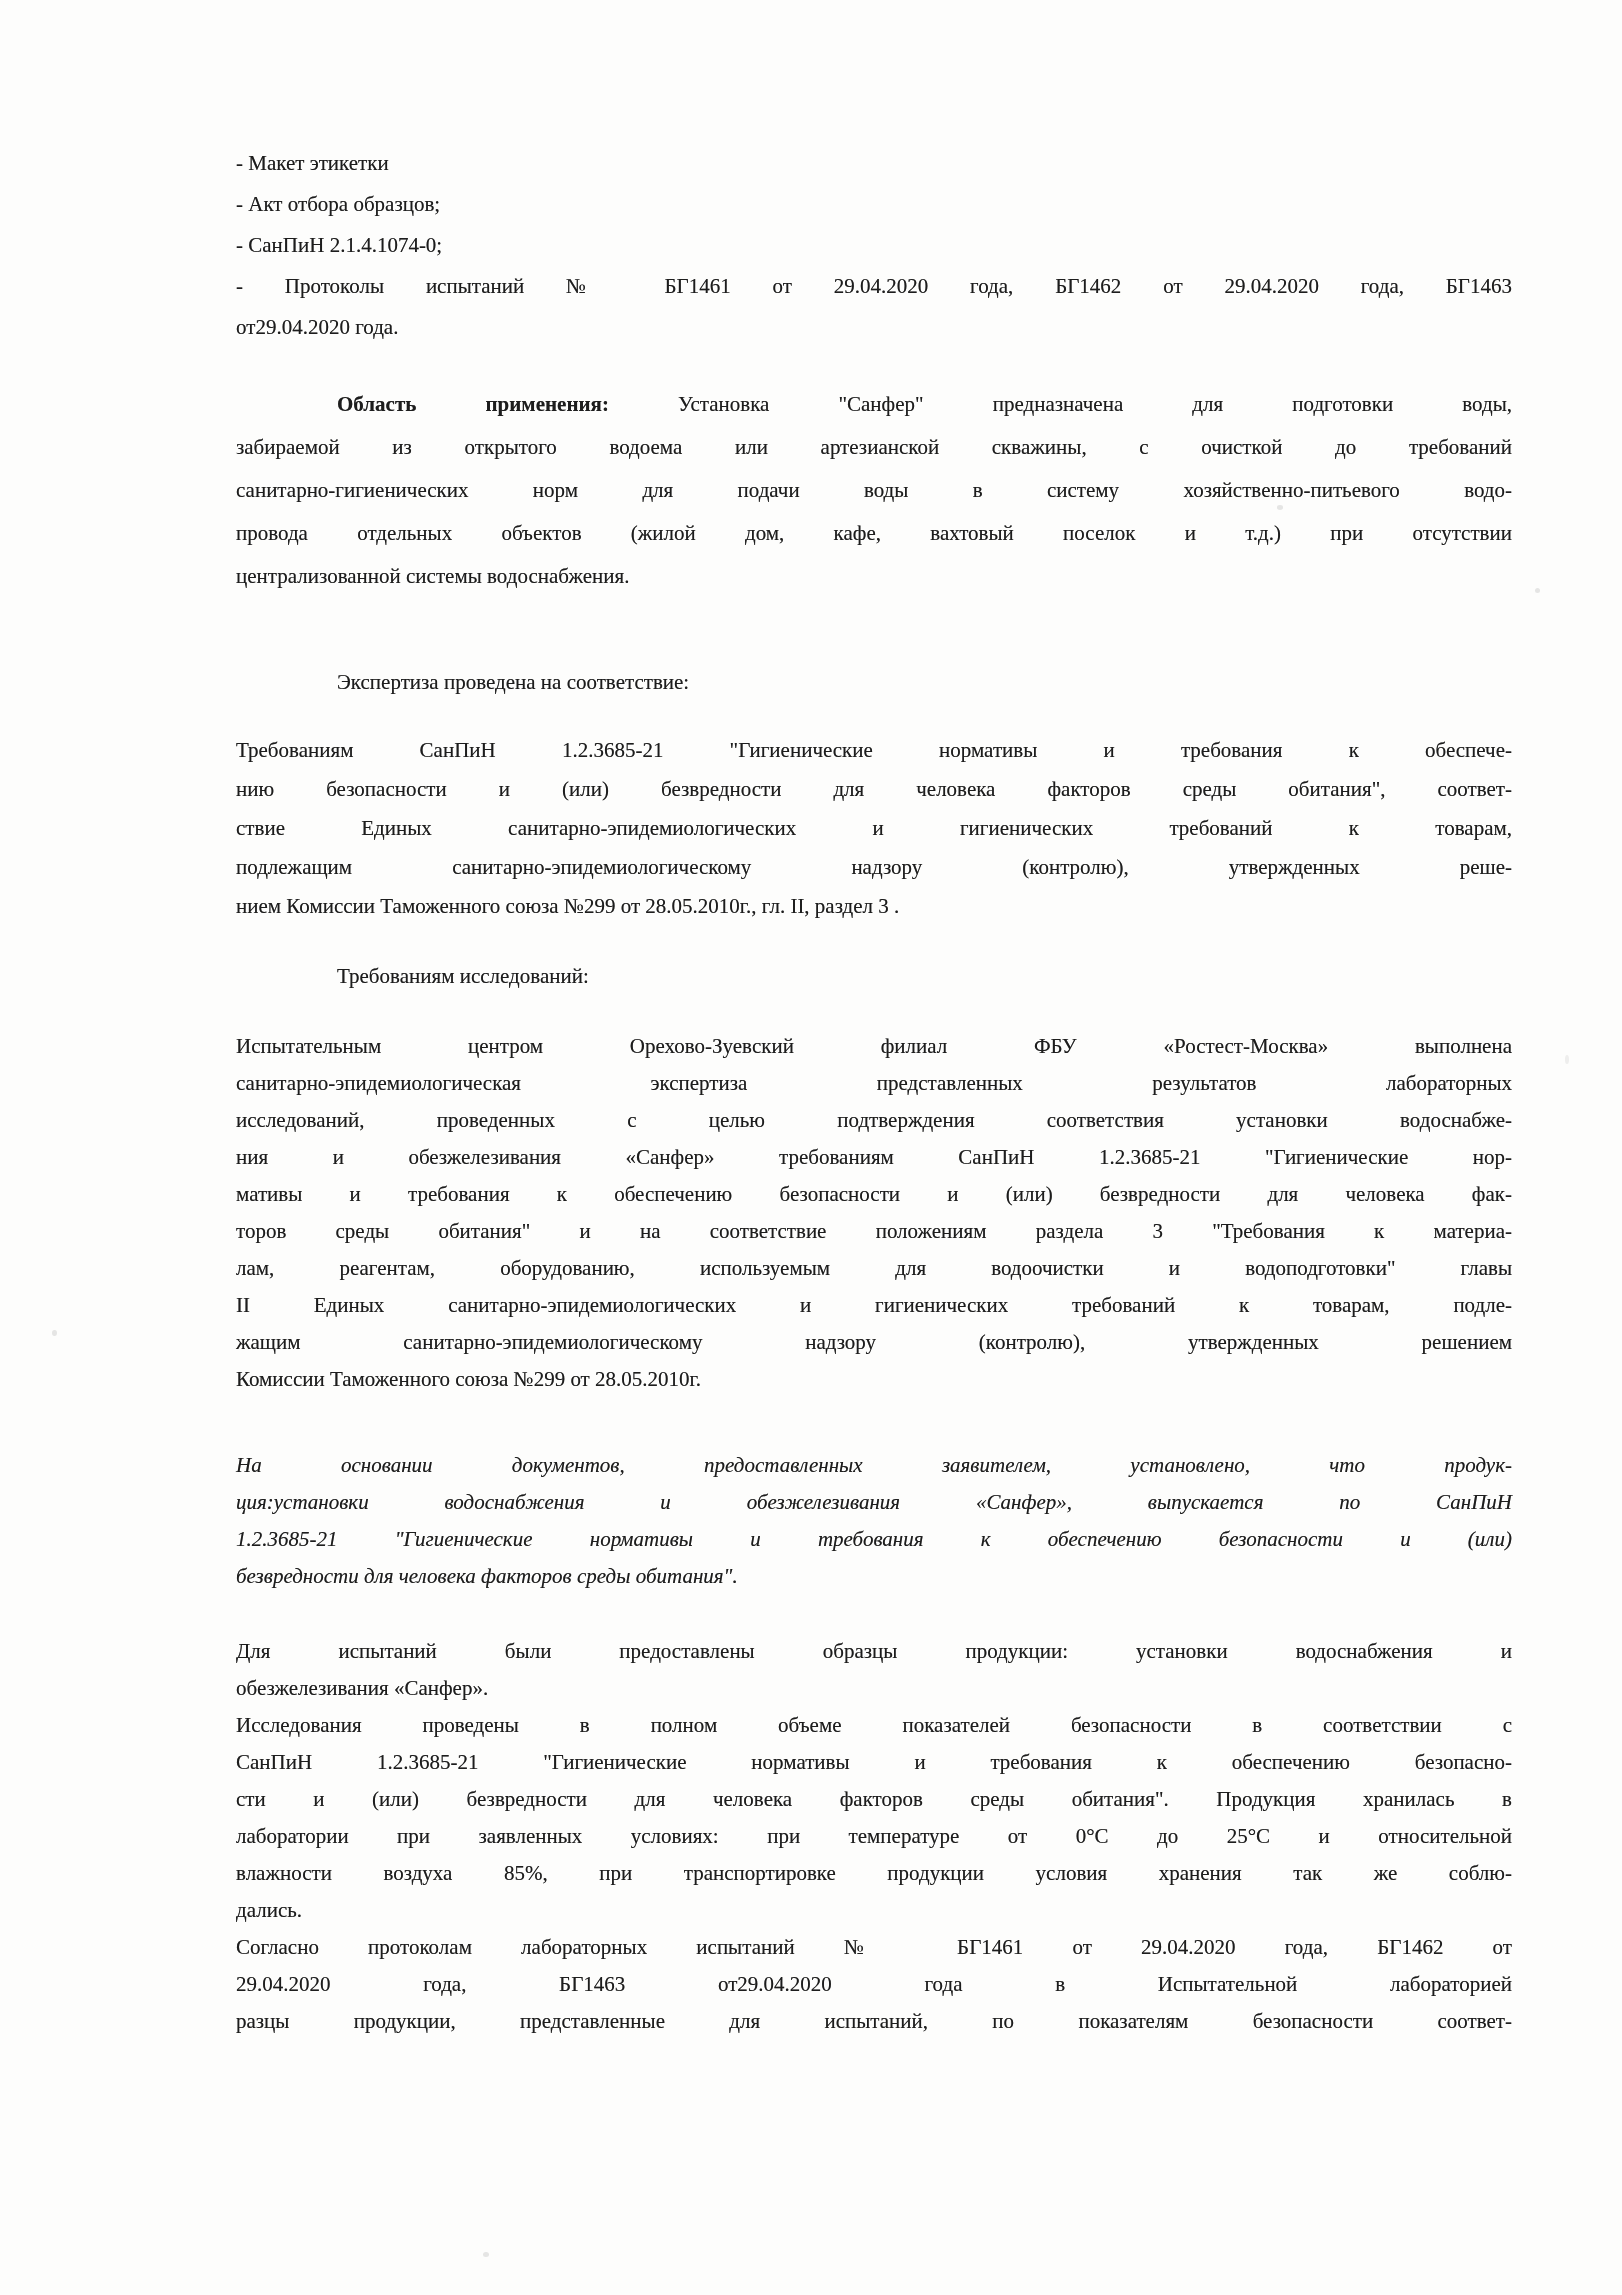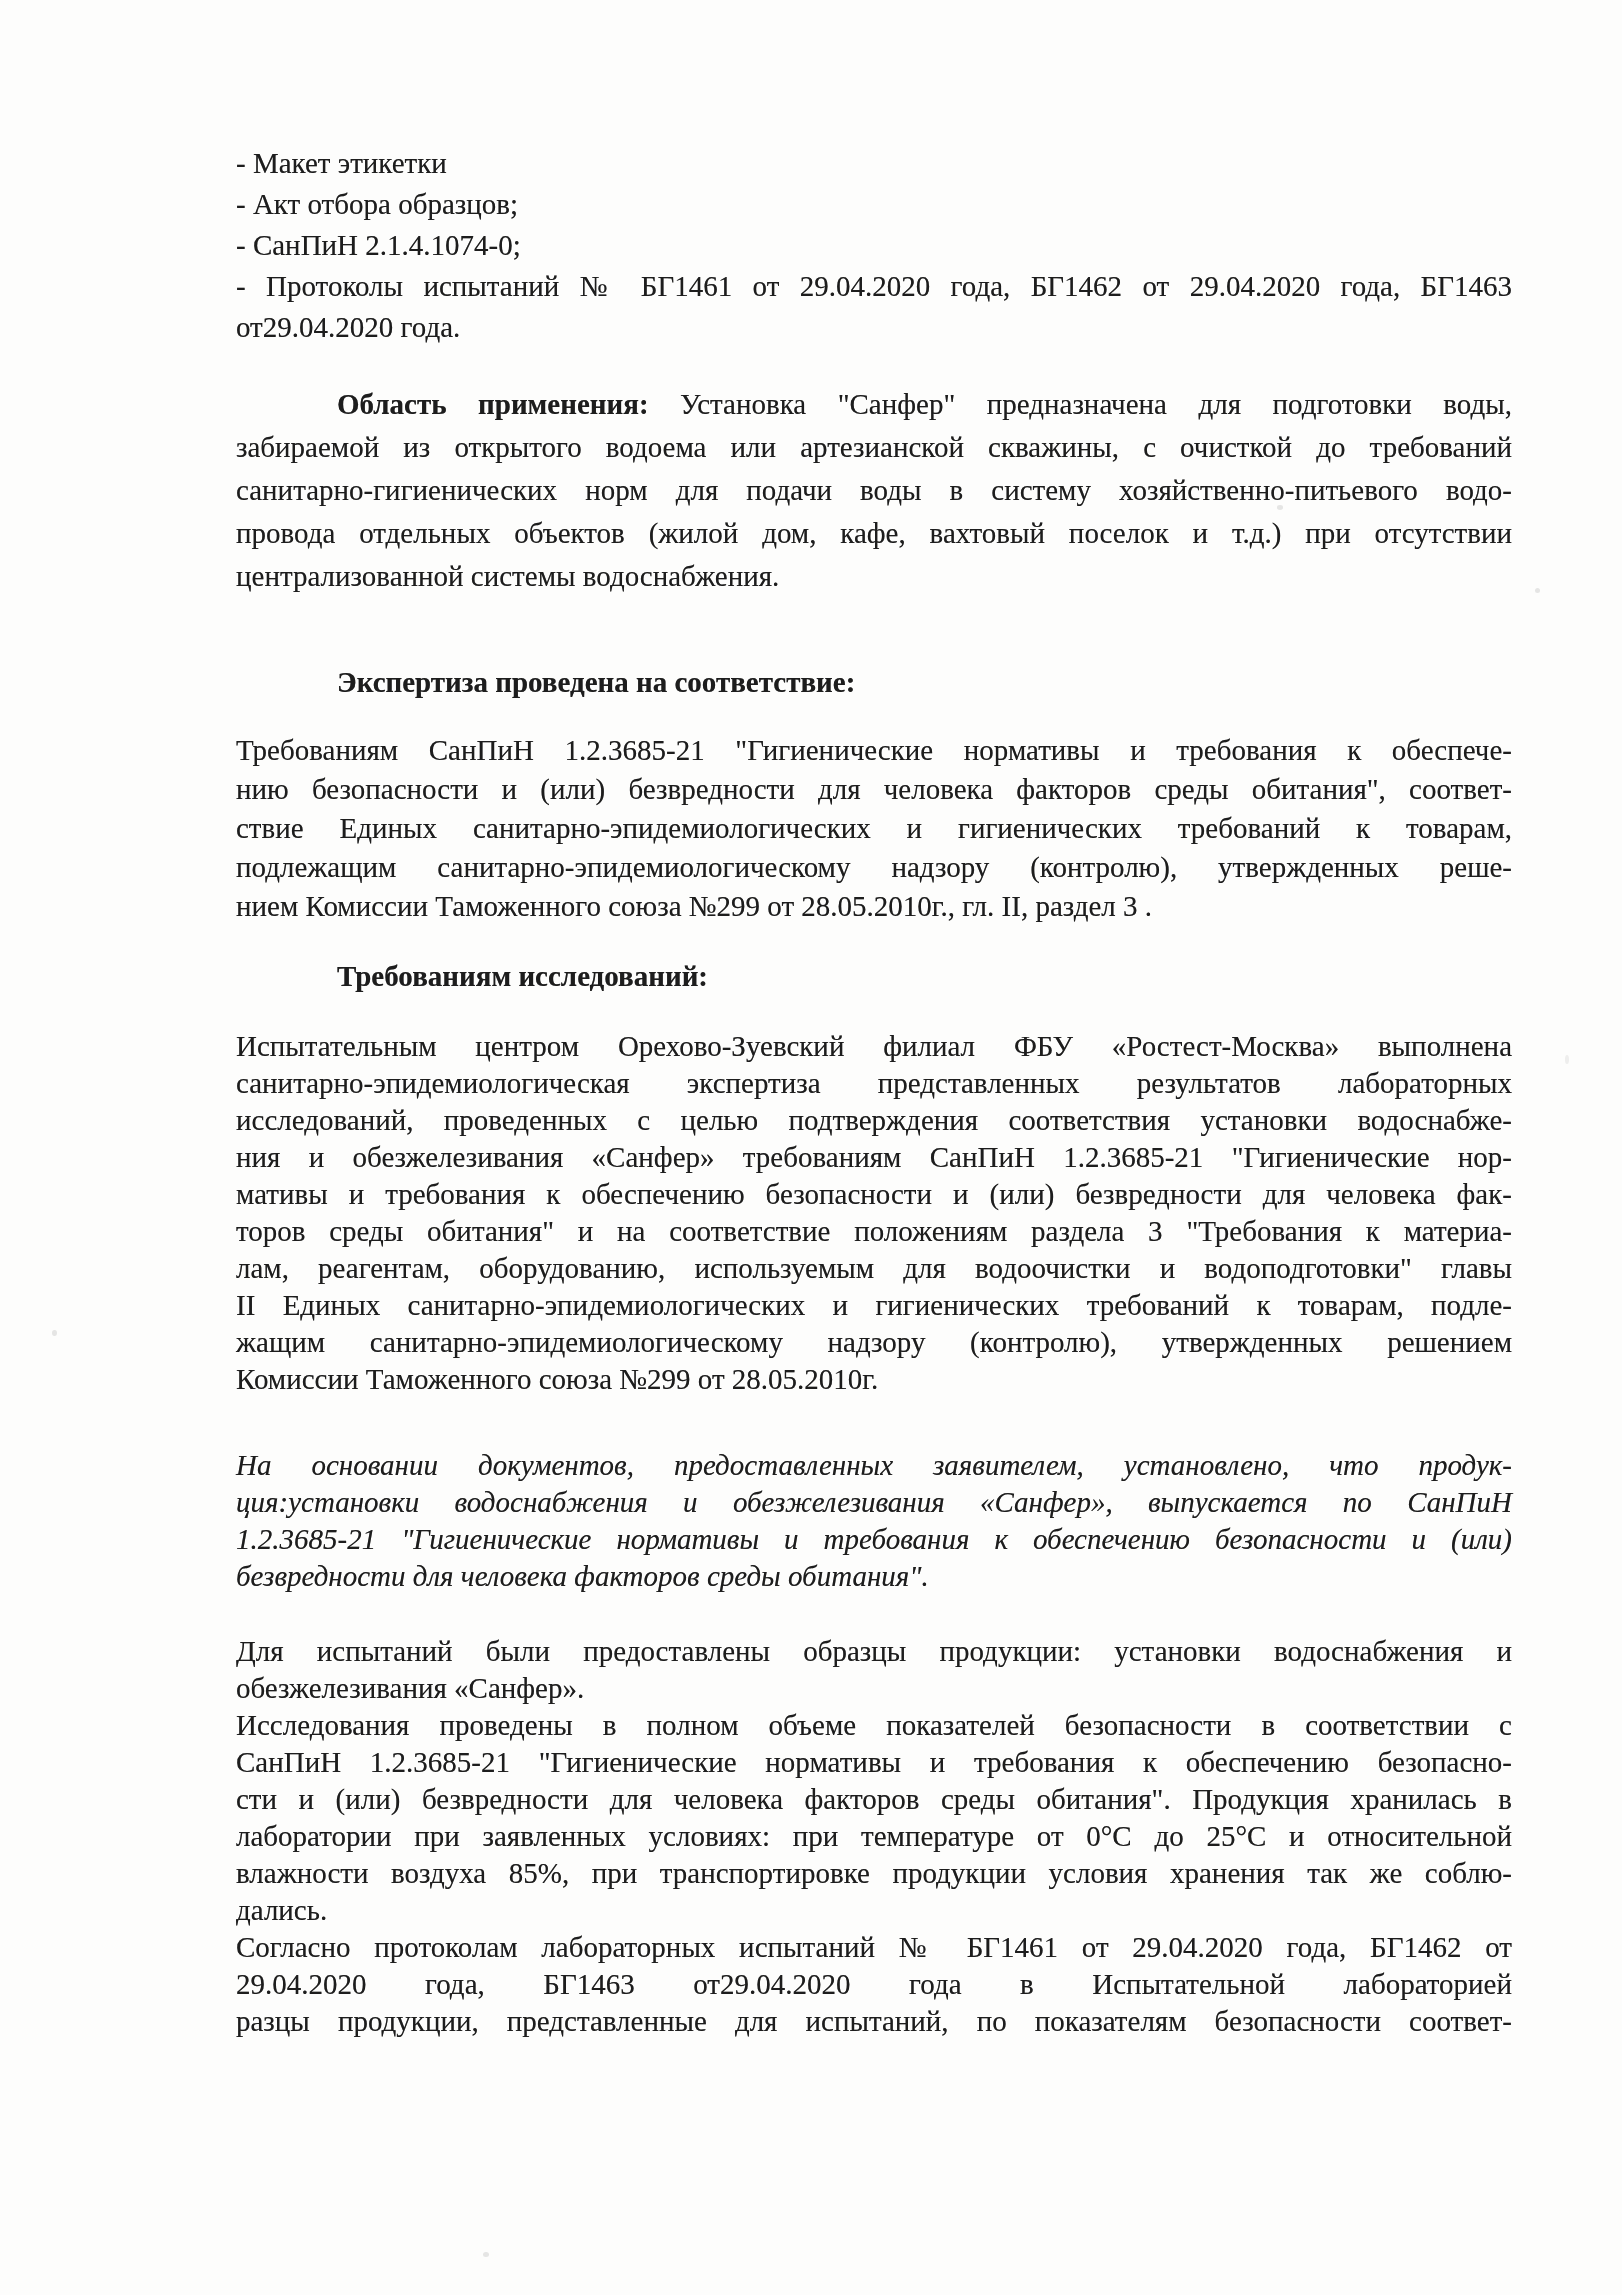--- a/index.html
+++ b/index.html
@@ -15,33 +15,33 @@
     overflow: hidden;
     font-family: "Liberation Serif", "DejaVu Serif", serif;
     color: #1d1d1d;
   }
   .text-col {
     position: absolute;
     left: 236px;
     top: 0;
     width: 1276px;
     padding-top: 143px;
-    font-size: 29px;
+    font-size: 21px;
     
     text-shadow: 0 0 0.5px rgba(35,35,35,0.55);
   }
   .block { margin: 0; }
   .line {
     text-align: justify;
     text-align-last: left;
     white-space: normal;
   }
   .line.j { text-align-last: justify; }
   .indent { text-indent: 101px; }
-  .heading { font-weight: bold; text-indent: 101px; text-align: left; text-align-last: left; }
+  .heading { font-weight: normal; text-indent: 101px; text-align: left; text-align-last: left; }
   .b { font-weight: bold; }
 
   .lh63 { line-height: 41px; }
   .lh66 { line-height: 43px; }
   .lh60 { line-height: 39px; }
   .lh57 { line-height: 37px; }
 
   #b2 { margin-top: 35px; }
   #b3 { margin-top: 64px; }
   #b4 { margin-top: 28px; }

